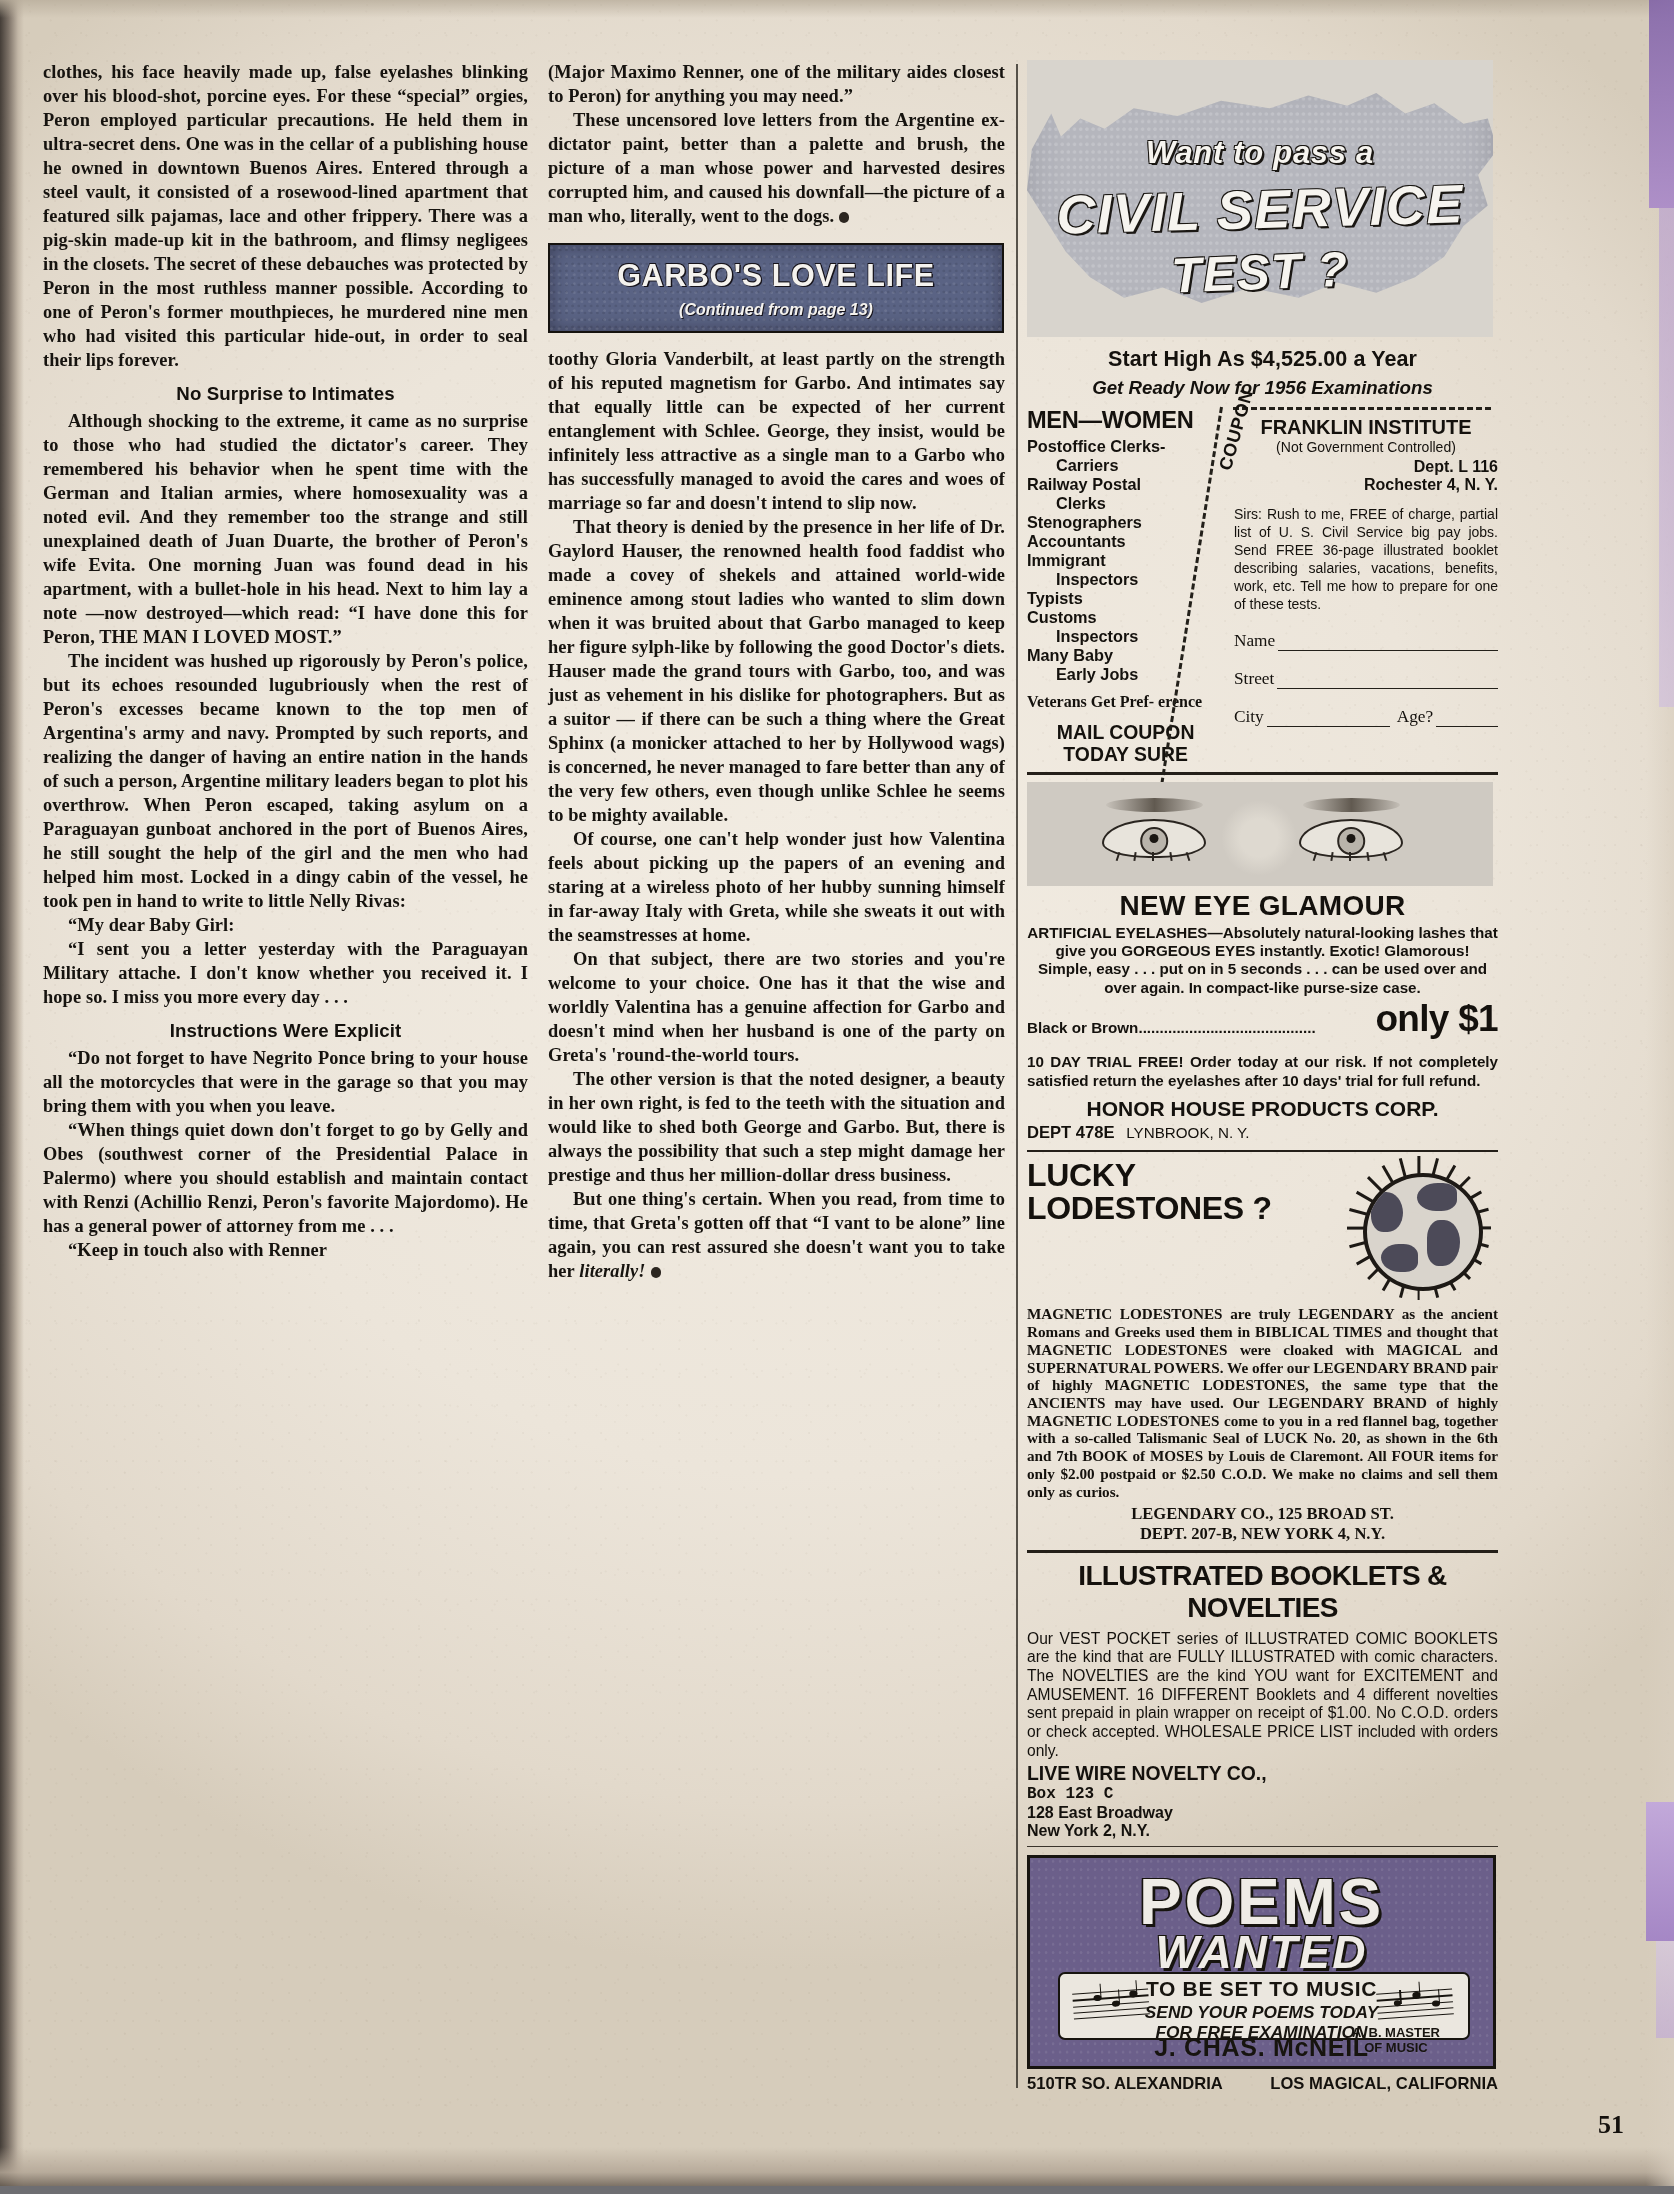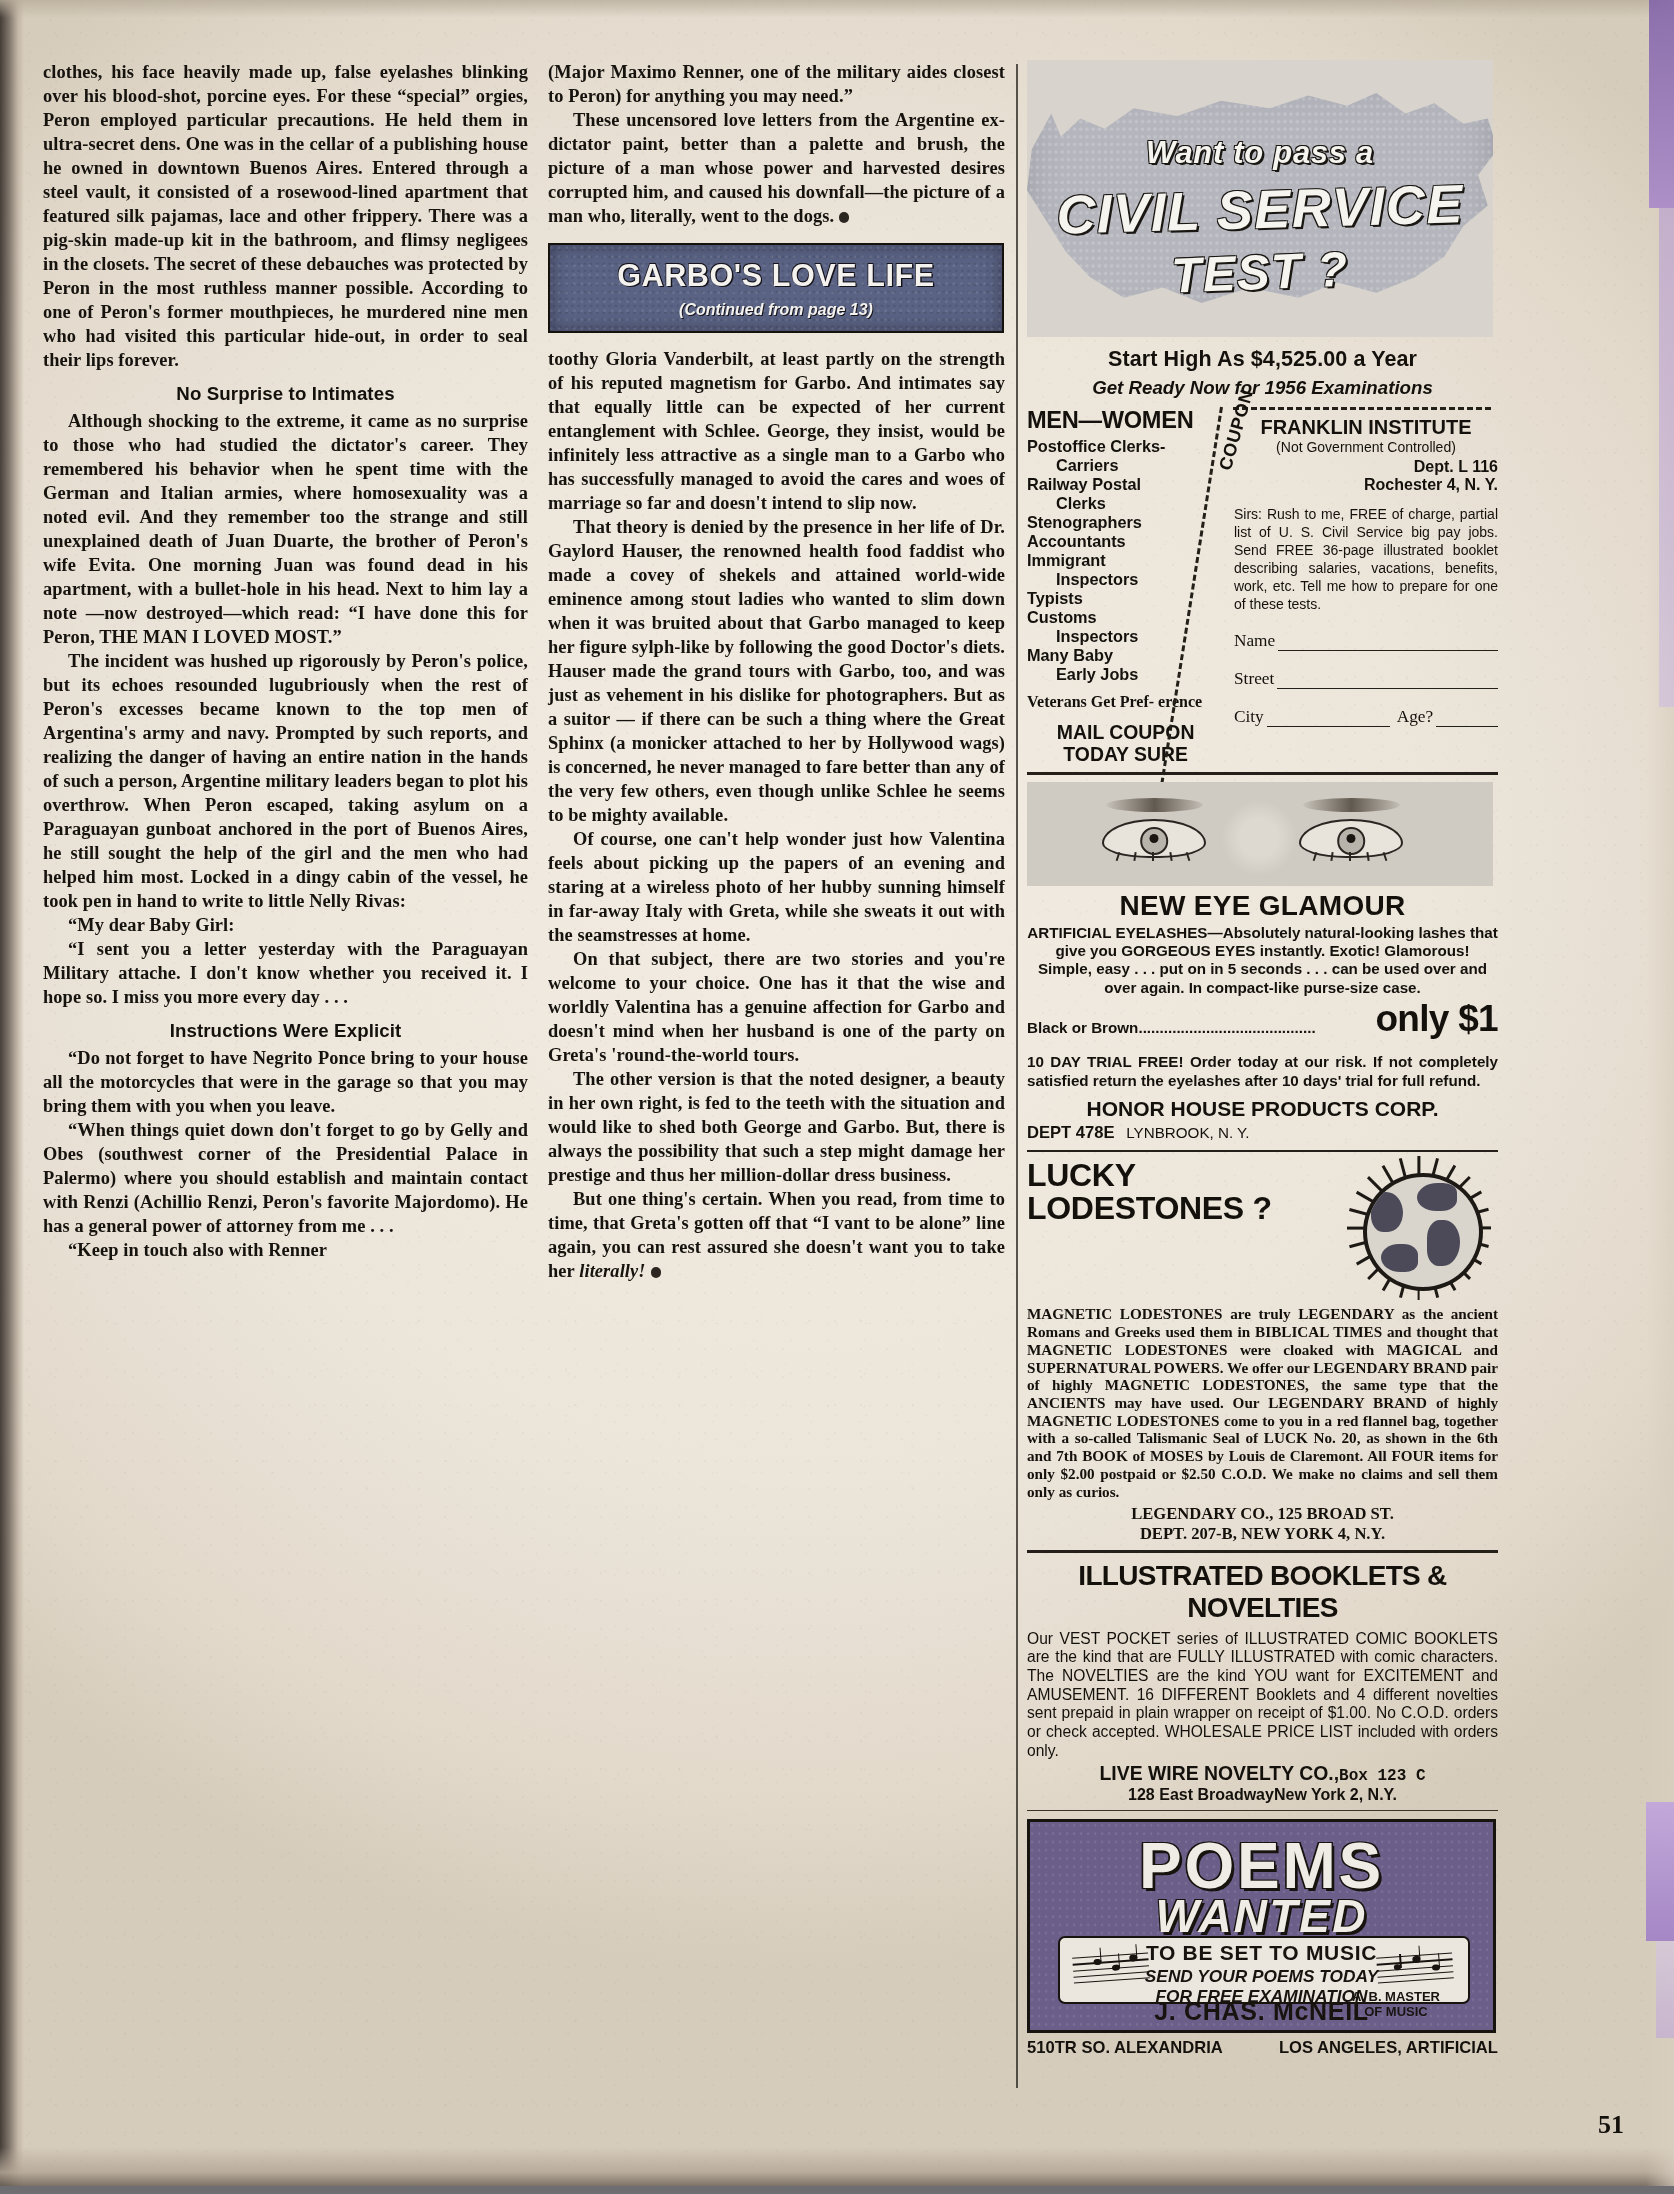--- a/index.html
+++ b/index.html
@@ -238,22 +238,22 @@
   .ld-body{font-family:"Liberation Serif",serif;font-weight:700;font-size:15.2px;line-height:17.7px;
     color:#14110d;text-align:justify;margin-top:4.2px;}
   .ld-addr{font-family:"Liberation Serif",serif;font-weight:700;font-size:16.6px;line-height:19.4px;
     color:#14110d;text-align:center;margin-top:4.2px;}
 
   
   .bk-title{font-family:"Liberation Sans",sans-serif;font-weight:700;font-size:28px;text-align:center;
     color:#14110d;letter-spacing:-0.7px;margin:7px 0 5.5px;}
   .bk-body{font-family:"Liberation Sans",sans-serif;font-weight:400;font-size:15.6px;line-height:18.7px;
     color:#14110d;text-align:justify;}
-  .bk-foot{display:flex;justify-content:center;align-items:baseline;
-    font-family:"Liberation Sans",sans-serif;font-weight:700;font-size:16px;color:#14110d;margin-top:1.4px;}
+  .bk-foot{display:flex;justify-content:space-between;align-items:baseline;
+    font-family:"Liberation Sans",sans-serif;font-weight:700;font-size:16px;color:#14110d;margin-top:1.4px;flex-direction:column;}
   .bk-co{font-family:"Liberation Sans",sans-serif;font-weight:700;font-size:19.4px;color:#14110d;}
   .bk-box{font-family:Liberation Mono, monospace;font-weight:700;font-size:16px;color:#14110d;}
 
   
   #poems{
     position:relative;width:463px;height:208px;margin-top:8.3px;
     border:3.5px solid #17140f;background:#6b5f8a;overflow:hidden;
   }
   #poems:after{content:"";position:absolute;inset:0;opacity:.22;pointer-events:none;
     background-image:radial-gradient(circle at 30% 40%, rgba(255,255,255,.4) 0 1px, transparent 1.7px);
@@ -549,21 +549,21 @@
           <div class="pm-music" id="pm2">SEND YOUR POEMS TODAY</div>
           <div class="pm-music" id="pm3">FOR FREE EXAMINATION</div>
           <div class="pm-name">J. CHAS. McNEIL</div>
           <div class="pm-abm">
             <div>A. B. MASTER</div>
             <div>OF MUSIC</div>
           </div>
         </div>
         <div class="pm-addr">
           <span>510TR  SO. ALEXANDRIA</span>
-          <span>LOS ANGELES, ARTIFICIAL</span>
+          <span>LOS MAGICAL, CALIFORNIA</span>
         </div>
       </div>
 
     </div>
 
     <div id="folio">51</div>
   </div>
 
   <div id="spine"></div>
   <div id="topedge"></div>

